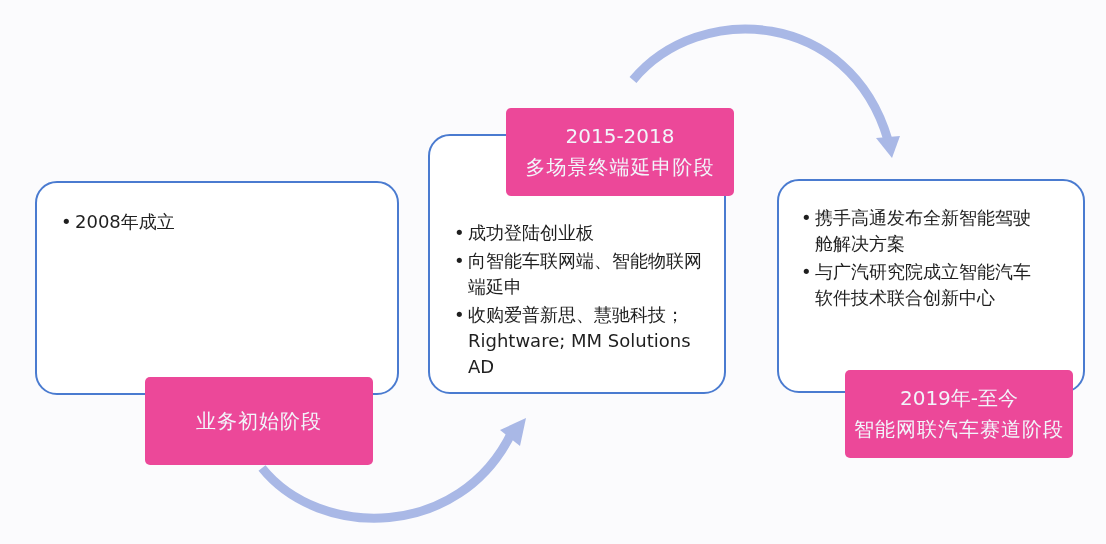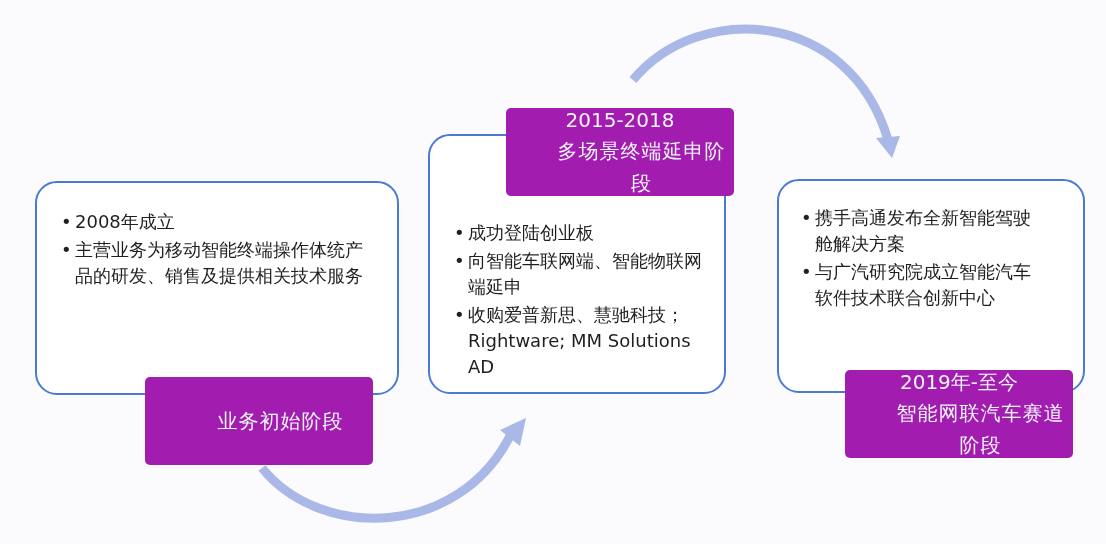--- a/index.html
+++ b/index.html
@@ -15,41 +15,40 @@
   .card ul { list-style:none; margin:0; padding:0; }
   .card li {
     position:relative; padding-left:14px; color:#1f1f1f;
     font-size:18px; line-height:26px; margin-bottom:2px;
   }
   .card li::before {
     content:"•"; position:absolute; left:0; top:0; color:#1f1f1f;
   }
   .label {
     position:absolute; box-sizing:border-box;
-    background:#a21caf; border-radius:5px; color:#f2f5fb;
+    background:#ec4899; border-radius:5px; color:#f2f5fb;
     text-align:center; display:flex; flex-direction:column; justify-content:center;
   }
   .label .yr { font-size:20px; line-height:30px; }
-  .label .nm { font-size:20px; line-height:32px; letter-spacing:1px;padding-left:43px; }
+  .label .nm { font-size:20px; line-height:32px; letter-spacing:1px; }
   svg.arrows { position:absolute; left:0; top:0; }
 </style>
 </head>
 <body>
 
 <svg class="arrows" width="1106" height="544">
   <path d="M262,468 C320,540 460,540 512,432" fill="none" stroke="#a9b8e6" stroke-width="9"></path>
   <polygon points="500,430 526,418 520,446" fill="#a9b8e6"></polygon>
   <path d="M633,80 C700,0 850,10 888,140" fill="none" stroke="#a9b8e6" stroke-width="9"></path>
   <polygon points="876,138 900,136 892,158" fill="#a9b8e6"></polygon>
 </svg>
 
 <div class="card" style="left:35px; top:181px; width:364px; height:214px;">
   <ul style="position:absolute; left:24px; top:26px; width:316px;">
     <li>2008年成立</li>
-    <li>主营业务为移动智能终端操作体统产品的研发、销售及提供相关技术服务</li>
   </ul>
 </div>
 <div class="label" style="left:145px; top:377px; width:228px; height:88px;">
   <div class="nm">业务初始阶段</div>
 </div>
 
 <div class="card" style="left:428px; top:134px; width:298px; height:260px;padding-left:48px;">
   <ul style="position:absolute; left:24px; top:84px; width:262px;">
     <li>成功登陆创业板</li>
     <li>向智能车联网端、智能物联网端延申</li>

